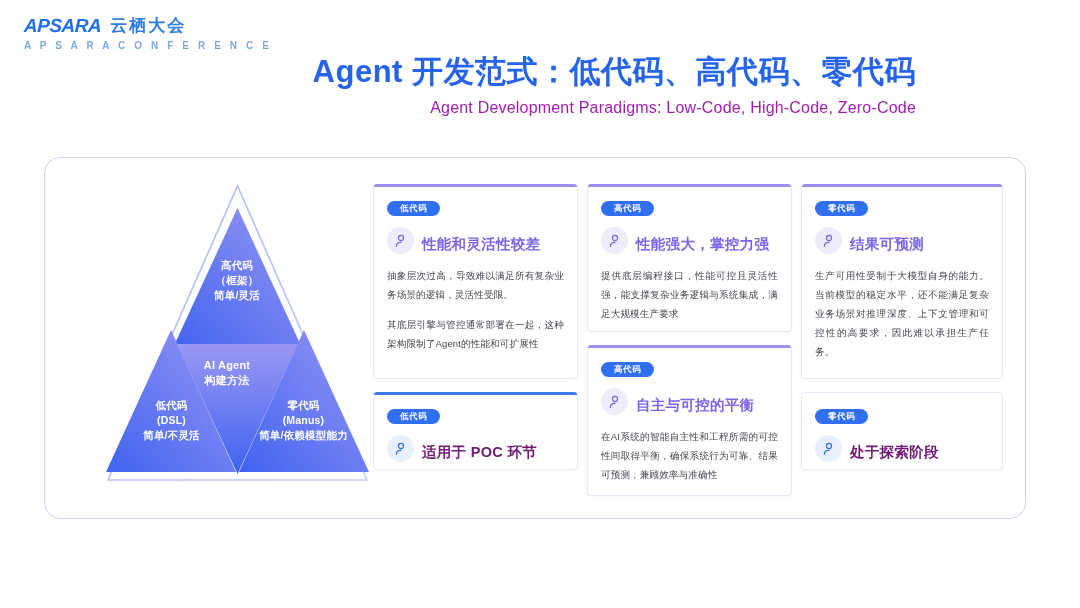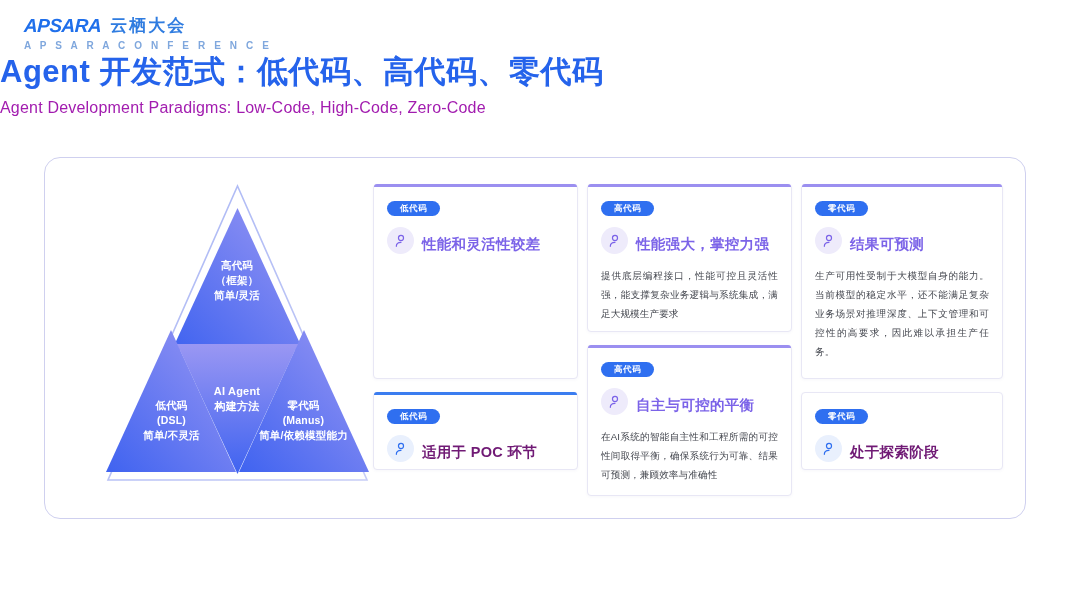--- a/index.html
+++ b/index.html
@@ -21,21 +21,21 @@
   }
   #logo .logo-cn {
     font-size: 17px; font-weight: 600; color: #2f7ce0; letter-spacing: 2px;
   }
   #logo .logo-sub {
     margin-top: 3px; font-size: 10px; letter-spacing: 3.1px;
     color: #7fa7dd; font-weight: 600;
   }
 
   
-  #title-block { position: absolute; left: 0; top: 52px; width: 916px; text-align: left; }
+  #title-block { position: absolute; left: 0; top: 52px; width: 916px; text-align: right; }
   #main-title {
     font-size: 31px; font-weight: 700; color: #2563eb; letter-spacing: 0.5px;
     line-height: 40px;
   }
   #sub-title {
     margin-top: 7px; font-size: 16px; color: #a21caf; font-weight: 400;
     letter-spacing: 0.2px;
   }
 
   
@@ -53,21 +53,21 @@
   }
   #triangle-diagram svg { display: block; }
   .tri-label {
     position: absolute; color: #ffffff; text-align: center;
     font-size: 10.5px; font-weight: 700; line-height: 15px;
     letter-spacing: 0.2px; pointer-events: none;
   }
   #tri-top-label { left: 52px; top: 76px; width: 160px; }
   #tri-left-label { left: 0px; top: 216px; width: 133px; }
   #tri-right-label { left: 132px; top: 216px; width: 133px; }
-  #tri-center-label { left: 66px; top: 176px; width: 132px; font-size: 11px; margin-top: 26px; }
+  #tri-center-label { left: 56px; top: 176px; width: 132px; font-size: 11px; }
 
   
   #cards { position: absolute; left: 328px; top: 26px; width: 630px; height: 312px; }
   .col { position: absolute; top: 0; width: 205px; height: 312px; }
   #col-1 { left: 0px; }
   #col-2 { left: 214px; }
   #col-3 { left: 428px; width: 202px; }
 
   .card {
     position: absolute; left: 0; width: 100%;
@@ -198,20 +198,24 @@
         <span class="badge">低代码</span>
         <div class="card-head">
           <span class="icon-circle">
             <svg width="16" height="16" viewBox="0 0 24 24" fill="none" stroke="#7b63e8" stroke-width="1.8" stroke-linecap="round">
               <circle cx="12" cy="7.5" r="3.8"></circle>
                 <path d="M5 20c0-3.6 3.1-6 7-6"></path>
             </svg>
           </span>
           <span class="card-title">性能和灵活性较差</span>
         </div>
+        <div class="card-body">
+          <p>抽象层次过高，导致难以满足所有复杂业务场景的逻辑，灵活性受限。</p>
+          <p>其底层引擎与管控通常部署在一起，这种架构限制了Agent的性能和可扩展性</p>
+        </div>
       </div>
 
       <div class="card accent-blue" id="card-lowcode-2">
         <span class="badge">低代码</span>
         <div class="card-head">
           <span class="icon-circle">
             <svg width="16" height="16" viewBox="0 0 24 24" fill="none" stroke="#2f6ff0" stroke-width="1.8" stroke-linecap="round">
               <circle cx="12" cy="7.5" r="3.8"></circle>
                 <path d="M5 20c0-3.6 3.1-6 7-6"></path>
             </svg>

